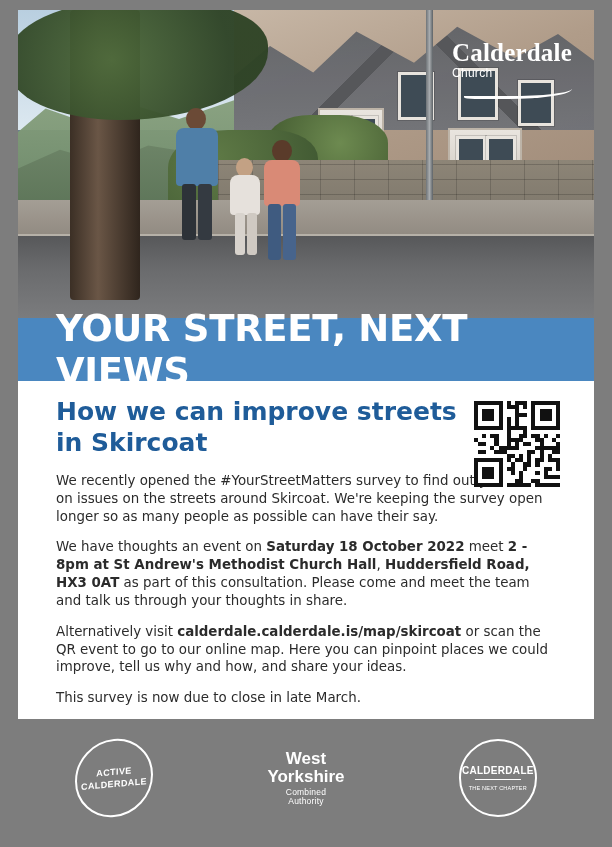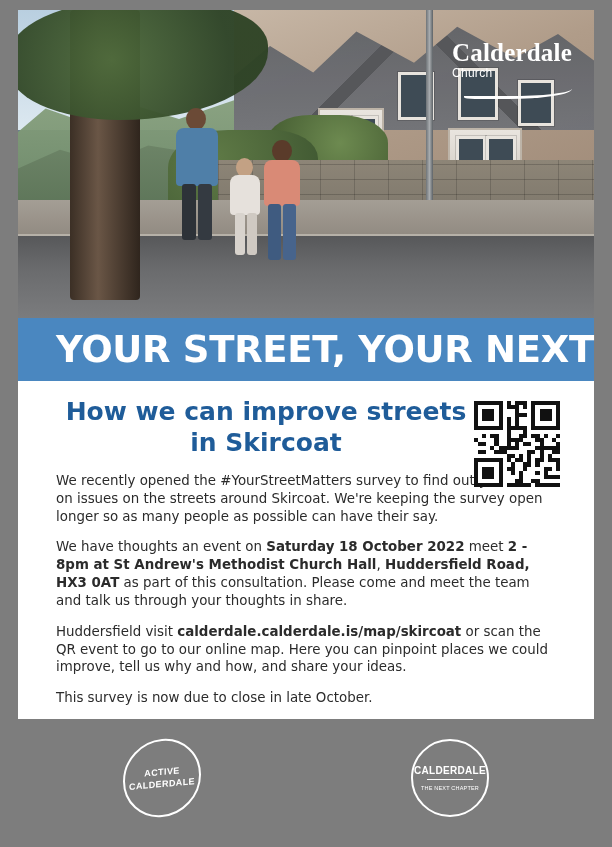--- a/index.html
+++ b/index.html
@@ -189,21 +189,20 @@
     padding: 16px 40px 0 38px;
   }
   .content h2 {
     margin: 0;
     color: #1f5c99;
     font-size: 25px;
     font-weight: bold;
     line-height: 1.22;
     width: 420px;
     font-family: "DejaVu Sans", sans-serif;
-    text-align: center;
   }
   .content p {
     margin: 14px 0 0 0;
     font-size: 13.4px;
     line-height: 1.33;
     color: #2b2b2b;
     font-family: "DejaVu Sans", sans-serif;
   }
   .content p.tight { margin-top: 13px; }
   .content b { font-weight: bold; }
@@ -325,21 +324,21 @@
     </div>
 
     <div class="logo-calderdale">
       <div class="l1">Calderdale</div>
       <div class="l2">Church</div>
     </div>
     <div class="logo-swoosh"></div>
   </div>
 
   <div class="banner">
-    <h1>YOUR STREET, YOUR NEXT</h1>
+    <h1>YOUR STREET, NEXT VIEWS</h1>
   </div>
 
   <div class="content">
 
     <div class="qr">
       <div class="qr-grid" id="qrGrid">
           <i></i>
           <i></i>
           <i></i>
           <i></i>
@@ -782,32 +781,38 @@
           <i></i>
         </div>
     </div>
 
     <h2>How we can improve streets in Skircoat</h2>
 
     <p><span>We recently opened the #YourStreetMatters survey to find out your views on issues on the streets around Skircoat. We're keeping the survey open longer so as many people as possible can have their say.</span></p>
 
     <p class="tight"><span>We have thoughts an event on </span><b>Saturday 18 October 2022</b><span> meet </span><b>2 - 8pm at St Andrew's Methodist Church Hall</b><span>, </span><b>Huddersfield Road, HX3 0AT</b><span> as part of this consultation. Please come and meet the team and talk us through your thoughts in share.</span></p>
 
-    <p class="tight"><span>Huddersfield visit </span><b>calderdale.calderdale.is/map/skircoat</b><span> or scan the QR event to go to our online map. Here you can pinpoint places we could improve, tell us why and how, and share your ideas.</span></p>
-
-    <p class="tight"><span>This survey is now due to close in late October.</span></p>
+    <p class="tight"><span>Alternatively visit </span><b>calderdale.calderdale.is/map/skircoat</b><span> or scan the QR event to go to our online map. Here you can pinpoint places we could improve, tell us why and how, and share your ideas.</span></p>
+
+    <p class="tight"><span>This survey is now due to close in late March.</span></p>
   </div>
 
   <div class="footer">
 
     <div class="badge-active">
       <div>ACTIVE</div>
       <div>CALDERDALE</div>
     </div>
 
+    <div class="badge-wy">
+      <div class="w1">West</div>
+      <div class="w2">Yorkshire</div>
+      <div class="w3">Combined</div>
+      <div class="w4">Authority</div>
+    </div>
 
     <div class="badge-cald">
       <div class="c1">CALDERDALE</div>
       <div class="cbar"></div>
       <div class="c2">THE NEXT CHAPTER</div>
     </div>
 
   </div>
 </div>
 

